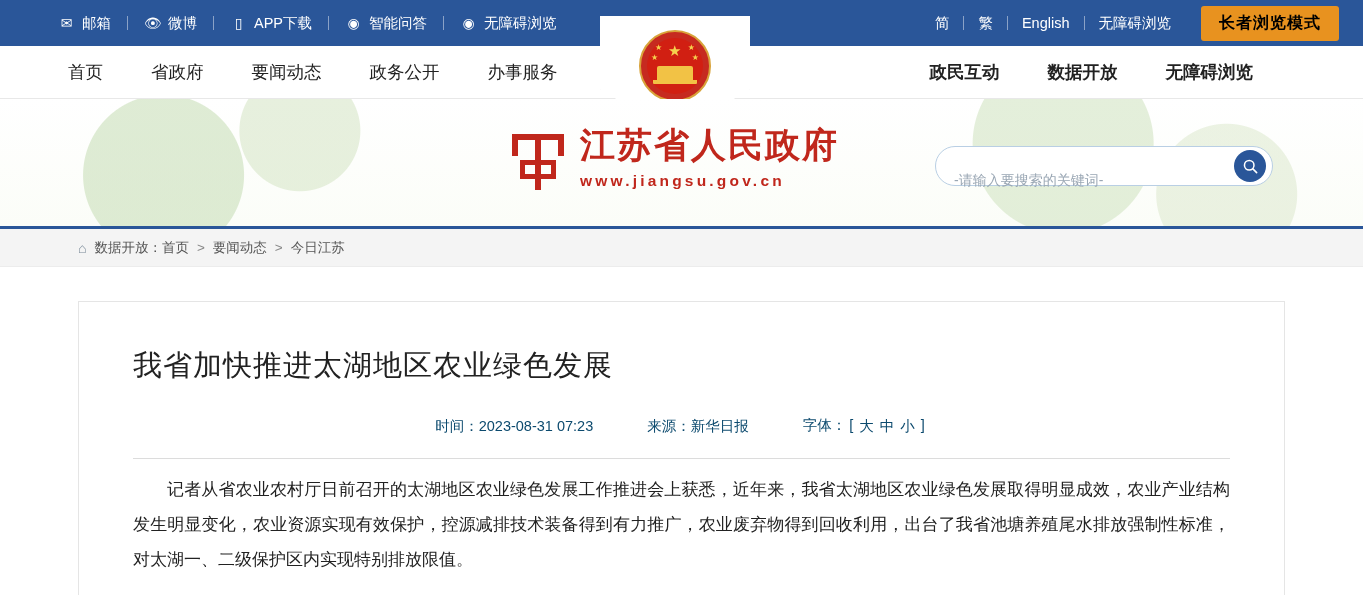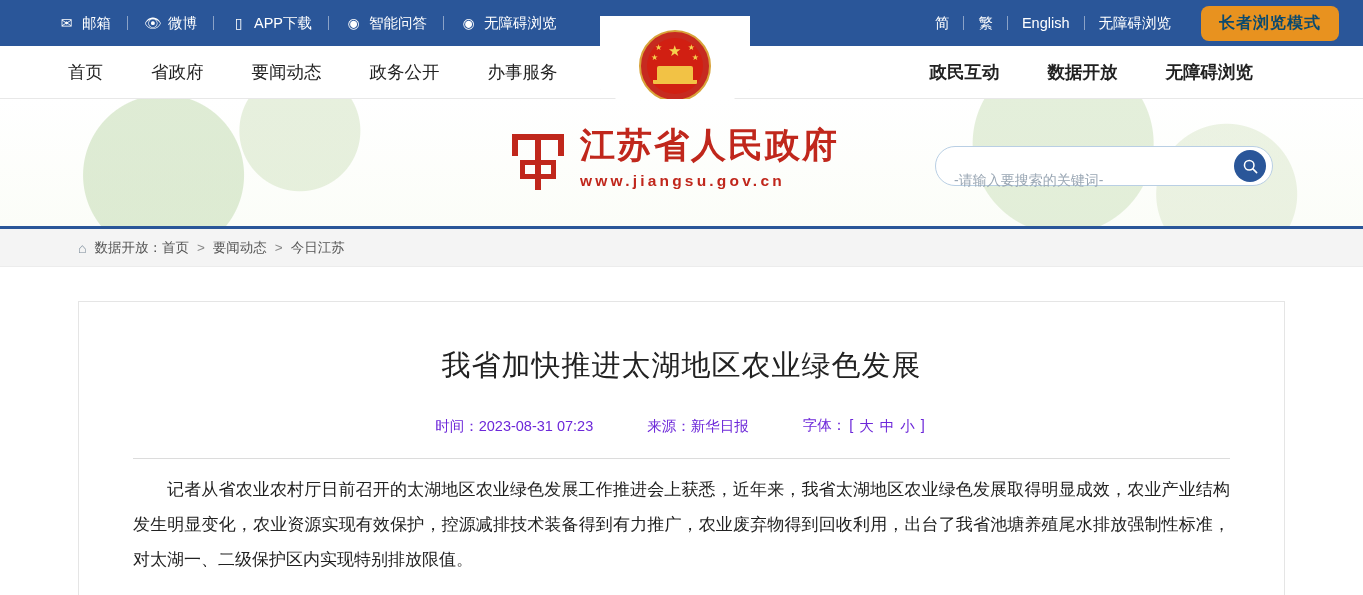--- a/index.html
+++ b/index.html
@@ -35,25 +35,25 @@
   .topbar-right {
     margin-left: auto;
     display: flex; align-items: center; gap: 0;
     font-size: 14.5px;
   }
   .tr-item { padding: 0 14px; white-space: nowrap; }
   .tr-sep { width: 1px; height: 14px; background: rgba(255,255,255,.45); }
   .elder-btn {
     margin-left: 16px;
     background: #e8921f;
-    color: #0c4a6e;
+    color: #000000;
     font-size: 16px;
     font-weight: bold;
     padding: 7px 18px;
-    border-radius: 8px;
+    border-radius: 3px;
     letter-spacing: 1px;
     white-space: nowrap;
   }
 
   
   .navbar {
     height: 53px;
     background: #ffffff;
     display: flex;
     align-items: center;
@@ -206,32 +206,32 @@
     background: #fff;
   }
   .article {
     border-left: 1px solid #e5e5e5;
     border-right: 1px solid #e5e5e5;
     border-top: 1px solid #e5e5e5;
     min-height: 300px;
     padding: 44px 54px 0 54px;
   }
   .art-title {
-    text-align: center;
+    text-align: left;
     font-size: 29px;
     color: #222;
     font-weight: normal;
     letter-spacing: 1px;
     font-family: "Liberation Sans", sans-serif;
   }
   .art-meta {
     margin-top: 30px;
     display: flex; justify-content: center; align-items: center;
     gap: 54px;
-    font-size: 14.5px; color: #6d28d9;
+    font-size: 14.5px; color: #0c4a6e;
   }
   .fs-group { display: inline-flex; gap: 0; }
   .fs-group span { padding: 0 3px; }
   .art-rule {
     margin: 22px 0 0 0;
     border: none;
     border-top: 1px solid #dcdcdc;
   }
   .art-body {
     margin-top: 14px;

